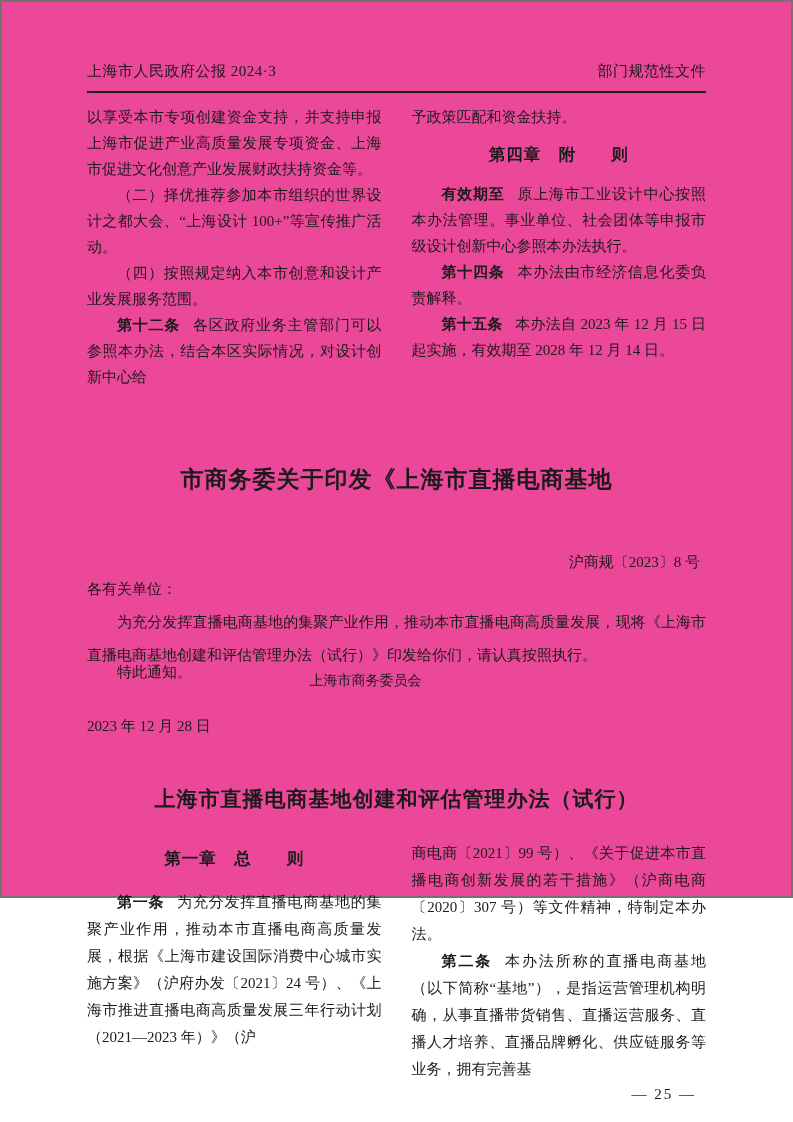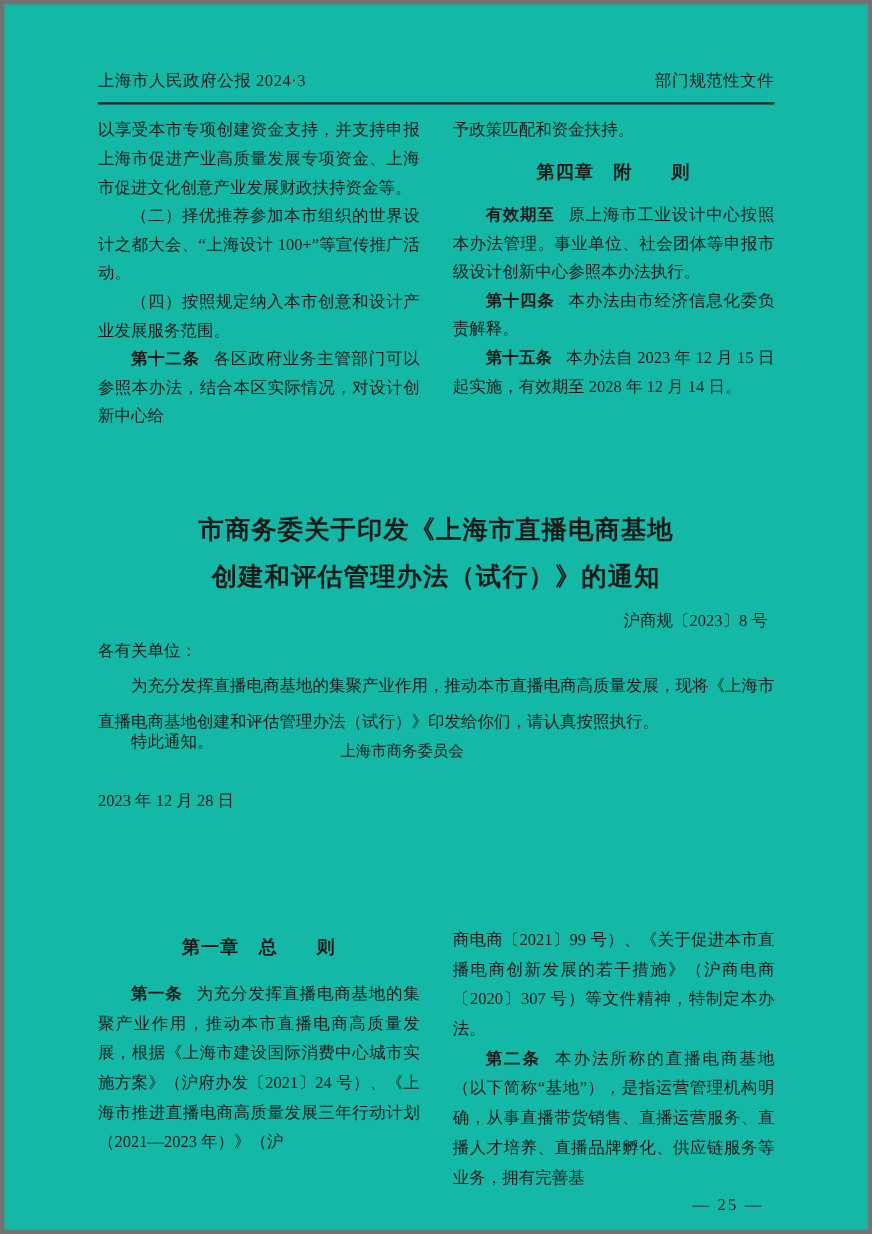--- a/index.html
+++ b/index.html
@@ -5,23 +5,23 @@
   * { margin: 0; padding: 0; box-sizing: border-box; }
   html, body { background: #ffffff; }
   body {
     width: 793px; height: 1122px;
     font-family: "Liberation Serif", "DejaVu Serif", serif;
     color: #1a1a1a;
     overflow: hidden;
   }
   .page {
     position: relative;
-    width: 793px; height: 1122px;
-    background: #14b8a6;
-    border: 4px solid #737373;
+    width: 793px; height: 898px;
+    background: #ec4899;
+    border: 2px solid #737373;
   }
   .abs { position: absolute; left: 85px; right: 85px; }
 
   
   .page-header {
     top: 60px;
     display: flex; justify-content: space-between; align-items: flex-end;
     font-size: 15px; letter-spacing: 0.5px;
     padding-bottom: 10px;
     border-bottom: 2px solid #1c1c1c;
@@ -92,35 +92,35 @@
       <p class="cont">予政策匹配和资金扶持。</p>
       <h3 class="chapter chapter-top">第四章　附　　则</h3>
       <p class="ind"><span class="lead">有效期至</span><span>原上海市工业设计中心按照本办法管理。事业单位、社会团体等申报市级设计创新中心参照本办法执行。</span></p>
       <p class="ind"><span class="lead">第十四条</span><span>本办法由市经济信息化委负责解释。</span></p>
       <p class="ind"><span class="lead">第十五条</span><span>本办法自 2023 年 12 月 15 日起实施，有效期至 2028 年 12 月 14 日。</span></p>
     </div>
   </section>
 
   <h1 class="abs notice-title">
     <span>市商务委关于印发《上海市直播电商基地</span><br>
-    <span>创建和评估管理办法（试行）》的通知</span>
   </h1>
 
   <div class="abs doc-number">沪商规〔2023〕8 号</div>
 
   <p class="abs salutation">各有关单位：</p>
 
   <p class="abs notice-body">为充分发挥直播电商基地的集聚产业作用，推动本市直播电商高质量发展，现将《上海市直播电商基地创建和评估管理办法（试行）》印发给你们，请认真按照执行。</p>
 
   <p class="abs closing">特此通知。</p>
 
   <div class="abs signer">上海市商务委员会</div>
 
   <div class="abs sign-date">2023 年 12 月 28 日</div>
 
+  <h2 class="abs measures-title">上海市直播电商基地创建和评估管理办法（试行）</h2>
 
   <section class="abs two-col measures-cols">
     <div class="col mcol">
       <h3 class="chapter chapter-bottom">第一章　总　　则</h3>
       <p class="ind"><span class="lead">第一条</span><span>为充分发挥直播电商基地的集聚产业作用，推动本市直播电商高质量发展，根据《上海市建设国际消费中心城市实施方案》（沪府办发〔2021〕24 号）、《上海市推进直播电商高质量发展三年行动计划（2021—2023 年）》（沪</span></p>
     </div>
     <div class="col mcol">
       <p class="cont">商电商〔2021〕99 号）、《关于促进本市直播电商创新发展的若干措施》（沪商电商〔2020〕307 号）等文件精神，特制定本办法。</p>
       <p class="ind"><span class="lead">第二条</span><span>本办法所称的直播电商基地（以下简称“基地”），是指运营管理机构明确，从事直播带货销售、直播运营服务、直播人才培养、直播品牌孵化、供应链服务等业务，拥有完善基</span></p>
       <div class="page-number">— 25 —</div>

